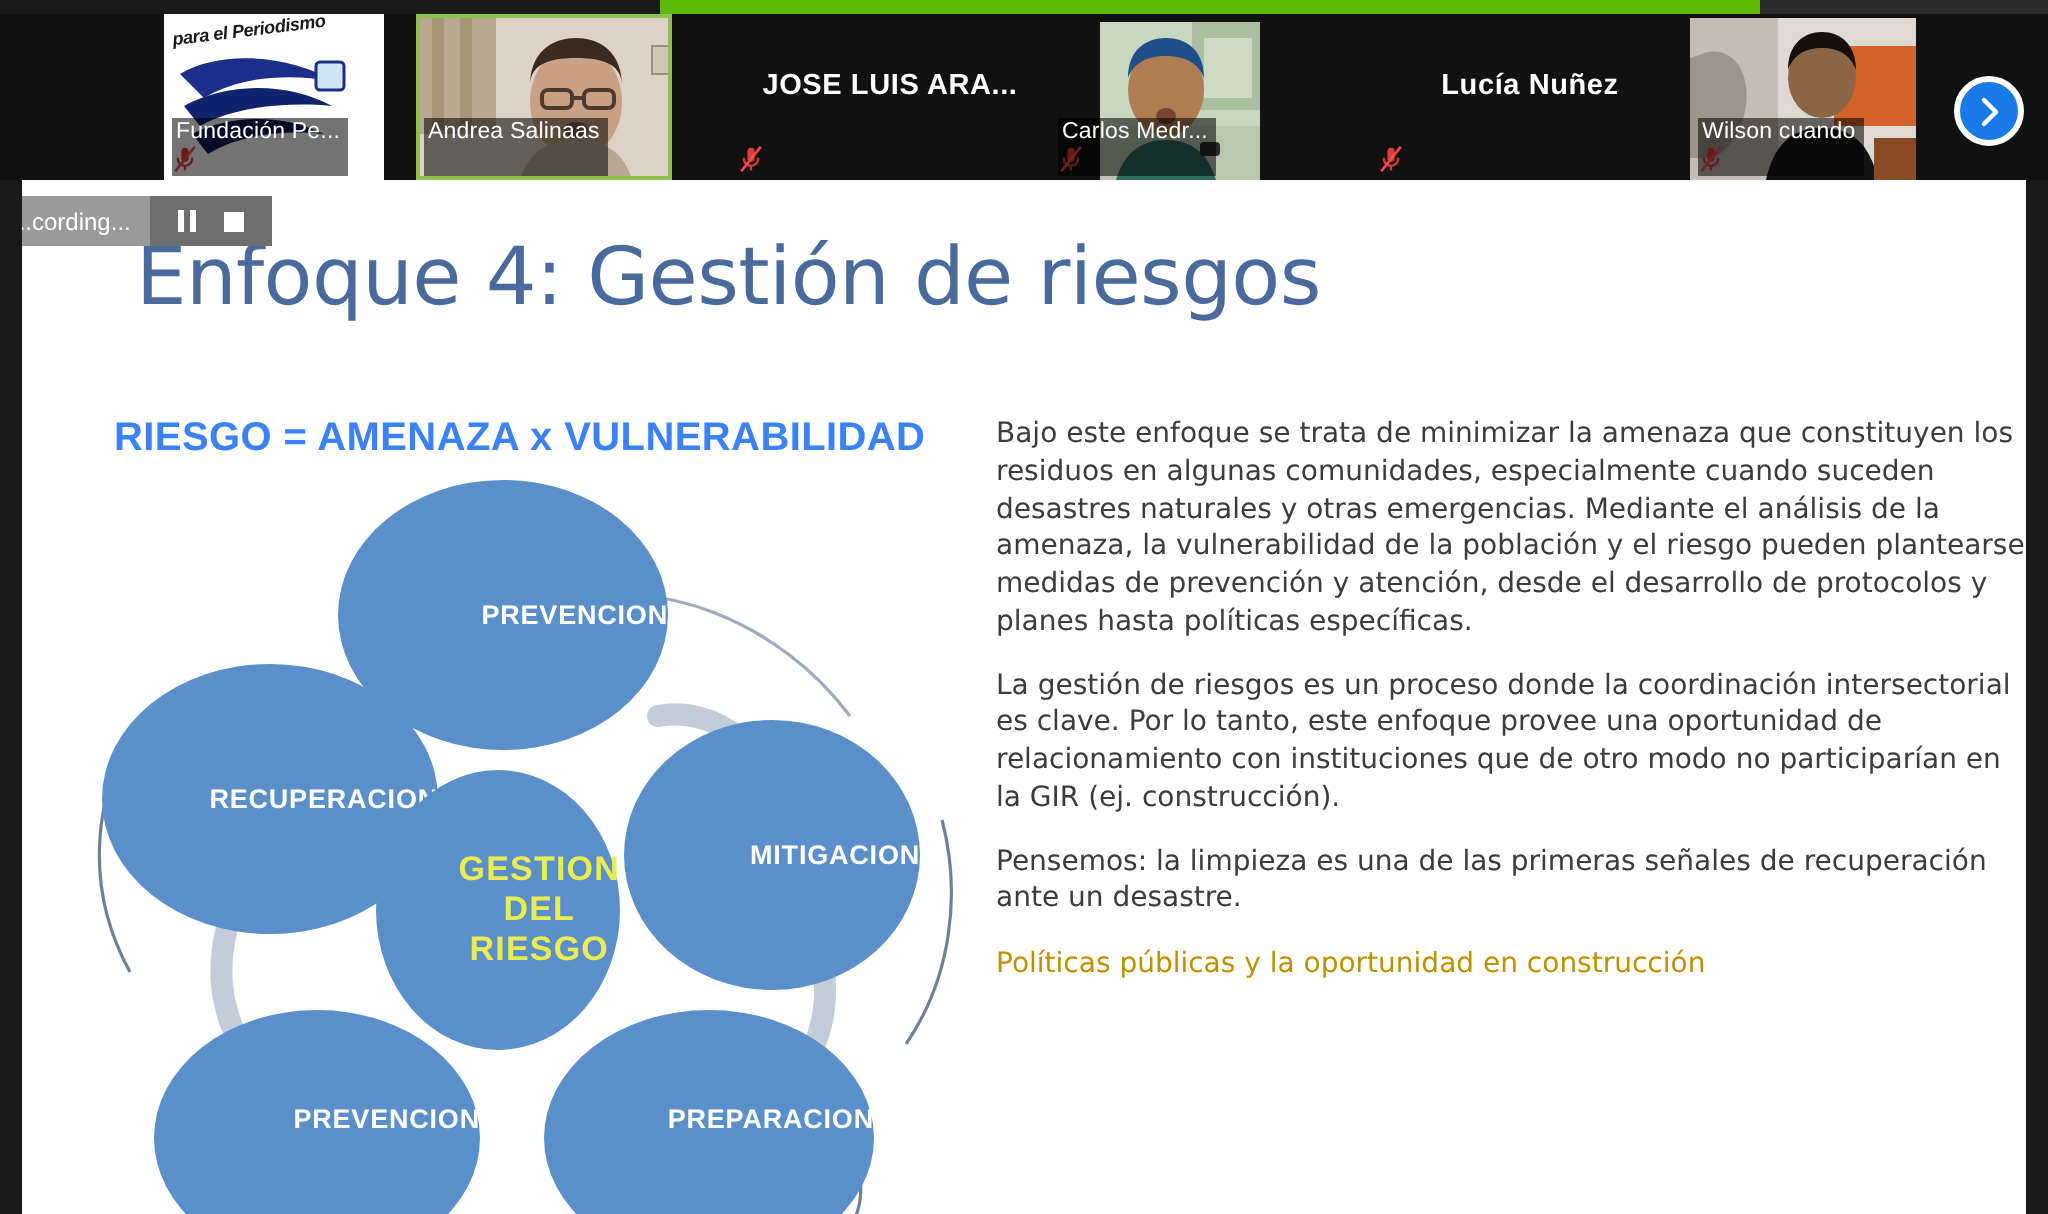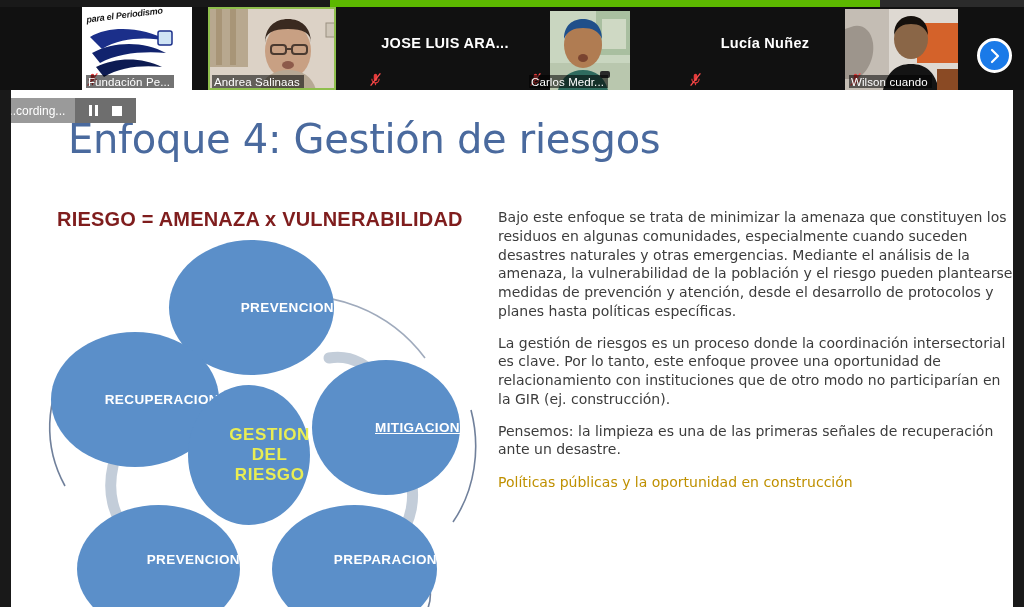--- a/index.html
+++ b/index.html
@@ -59,21 +59,21 @@
     position: absolute;
     overflow: hidden;
   }
   .tile-name {
     position: absolute;
     bottom: 2px;
     left: 4px;
     font-size: 11.5px;
     color: #ffffff;
     background: rgba(0,0,0,0.55);
-    padding: 1px 4px 0 2px;
+    padding: 1px 4px 16px 2px;
     white-space: nowrap;
     letter-spacing: 0.1px;
   }
   .tile-center-name {
     position: absolute;
     left: 0;
     right: 0;
     top: 28px;
     text-align: center;
     color: #ffffff;
@@ -192,21 +192,21 @@
     letter-spacing: -0.3px;
     white-space: nowrap;
   }
 
   .formula {
     position: absolute;
     left: 46px;
     top: 118px;
     font-size: 20px;
     font-weight: bold;
-    color: #7f1d1d;
+    color: #3b82f6;
     letter-spacing: 0.2px;
     white-space: nowrap;
   }
 
   
   .diagram {
     position: absolute;
     left: 18px;
     top: 150px;
     width: 460px;
@@ -402,21 +402,21 @@
       </svg>
 
       <div class="node" style="left:140px;top:0px;width:165px;height:135px;">
         <span>PREVENCION</span>
       </div>
 
       <div class="node" style="left:22px;top:92px;width:168px;height:135px;">
         <span>RECUPERACION</span>
       </div>
 
-      <div class="node" style="left:283px;top:120px;width:148px;height:135px;text-decoration:underline;">
+      <div class="node" style="left:283px;top:120px;width:148px;height:135px;">
         <span>MITIGACION</span>
       </div>
 
       <div class="node center" style="left:159px;top:145px;width:122px;height:140px;">
         <span style="white-space:pre-line;">GESTION
 DEL
 RIESGO</span>
       </div>
 
       <div class="node" style="left:48px;top:265px;width:163px;height:128px;">

